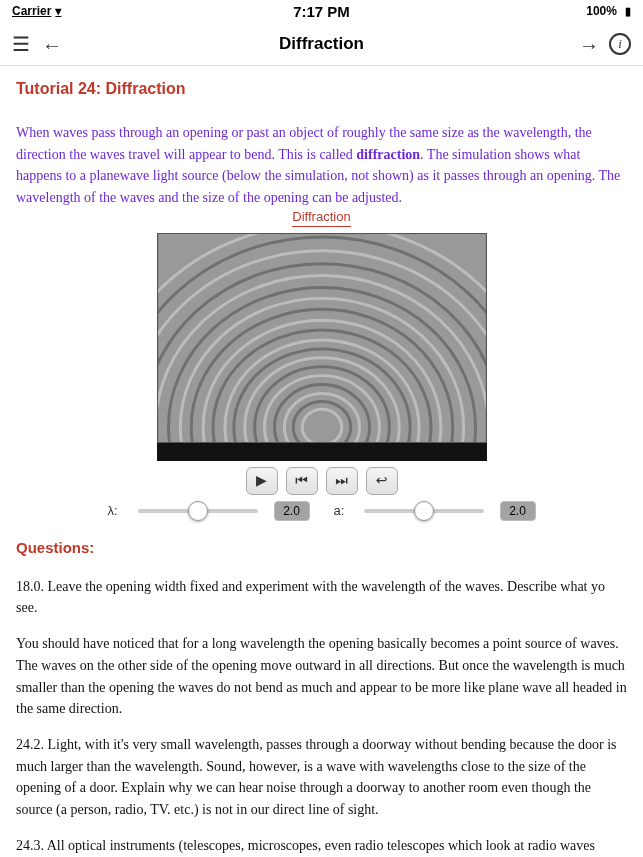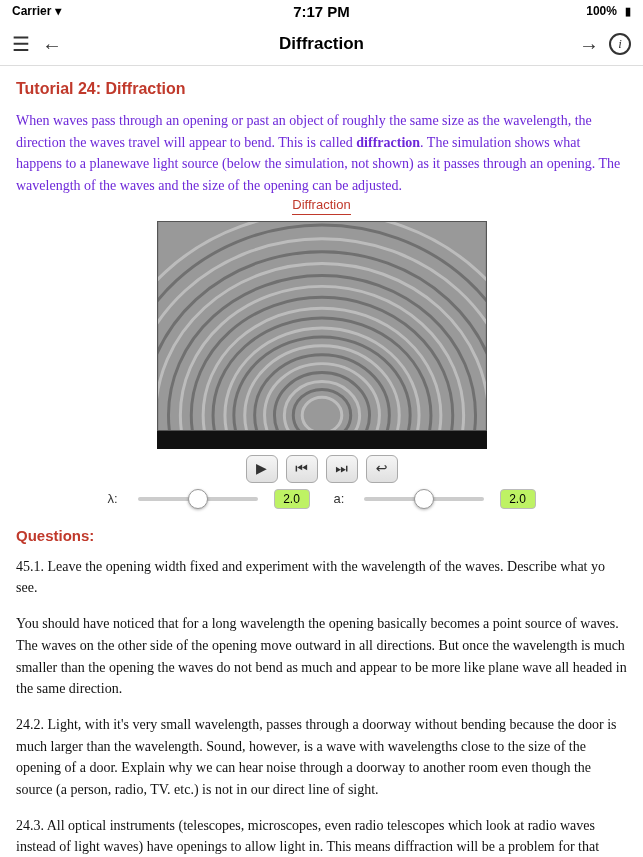--- a/index.html
+++ b/index.html
@@ -16,21 +16,21 @@
       background: #fff;
       display: flex;
       justify-content: space-between;
       align-items: center;
       padding: 4px 12px;
       font-size: 12px;
       font-family: -apple-system, Helvetica, Arial, sans-serif;
       font-weight: 600;
       height: 22px;
     }
-    .status-left { display: flex; align-items: center; gap: 4px; }
+    .status-left { display: flex; align-items: center; gap: 4px; text-decoration: underline; }
     .status-center { position: absolute; left: 50%; transform: translateX(-50%); font-size: 15px; font-weight: 600; }
     .status-right { display: flex; align-items: center; gap: 8px; font-size: 12px; }
 
     
     .nav-bar {
       background: #fff;
       border-bottom: 1px solid #ddd;
       display: flex;
       align-items: center;
       justify-content: space-between;
@@ -51,21 +51,21 @@
 
     
     .content {
       padding: 14px 16px;
     }
 
     .tutorial-title {
       font-size: 16px;
       font-weight: bold;
       color: #c0392b;
-      margin-bottom: 12px;
+      margin-bottom: 24px;
       font-family: -apple-system, Helvetica, Arial, sans-serif;
     }
 
     .body-text {
       font-size: 14px;
       line-height: 1.55;
       color: #6d28d9;
     }
 
     .bold { font-weight: bold; }
@@ -154,29 +154,29 @@
       cursor: pointer;
     }
     .slider-value {
       font-size: 12px;
       font-family: -apple-system, Helvetica, Arial, sans-serif;
       border: 1px solid #bbb;
       border-radius: 4px;
       padding: 2px 6px;
       min-width: 36px;
       text-align: center;
-      background: #bef264;
+      background: #a3a3a3;
     }
 
     .questions-title {
       font-size: 15px;
       font-weight: bold;
       color: #c0392b;
       margin-top: 4px;
-      margin-bottom: 12px;
+      margin-bottom: 20px;
       font-family: -apple-system, Helvetica, Arial, sans-serif;
     }
 
     .question-text {
       font-size: 14px;
       line-height: 1.55;
       color: #111;
       margin-bottom: 14px;
     }
 
@@ -290,21 +290,21 @@
       <span class="slider-label" style="margin-left:8px;">a:</span>
       <div class="slider-track">
         <div class="slider-thumb"></div>
       </div>
       <span class="slider-value">2.0</span>
     </div>
   </div>
 
   <div class="questions-title">Questions:</div>
 
-  <p class="question-text">45.1. Leave the opening width fixed and experiment with the wavelength of the waves. Describe what yo see.</p>
+  <p class="question-text">18.0. Leave the opening width fixed and experiment with the wavelength of the waves. Describe what yo see.</p>
 
   <p class="question-text">You should have noticed that for a long wavelength the opening basically becomes a point source of waves. The waves on the other side of the opening move outward in all directions. But once the wavelength is much smaller than the opening the waves do not bend as much and appear to be more like plane wave all headed in the same direction.</p>
 
   <p class="question-text">24.2. Light, with it's very small wavelength, passes through a doorway without bending because the door is much larger than the wavelength. Sound, however, is a wave with wavelengths close to the size of the opening of a door. Explain why we can hear noise through a doorway to another room even though the source (a person, radio, TV. etc.) is not in our direct line of sight.</p>
 
   <p class="question-text">24.3. All optical instruments (telescopes, microscopes, even radio telescopes which look at radio waves instead of light waves) have openings to allow light in. This means diffraction will be a problem for that instrument for some sizes of waves. If you want to reduce the effects of diffraction for a partic-</p>
 
 </div>
 
 </body></html>

